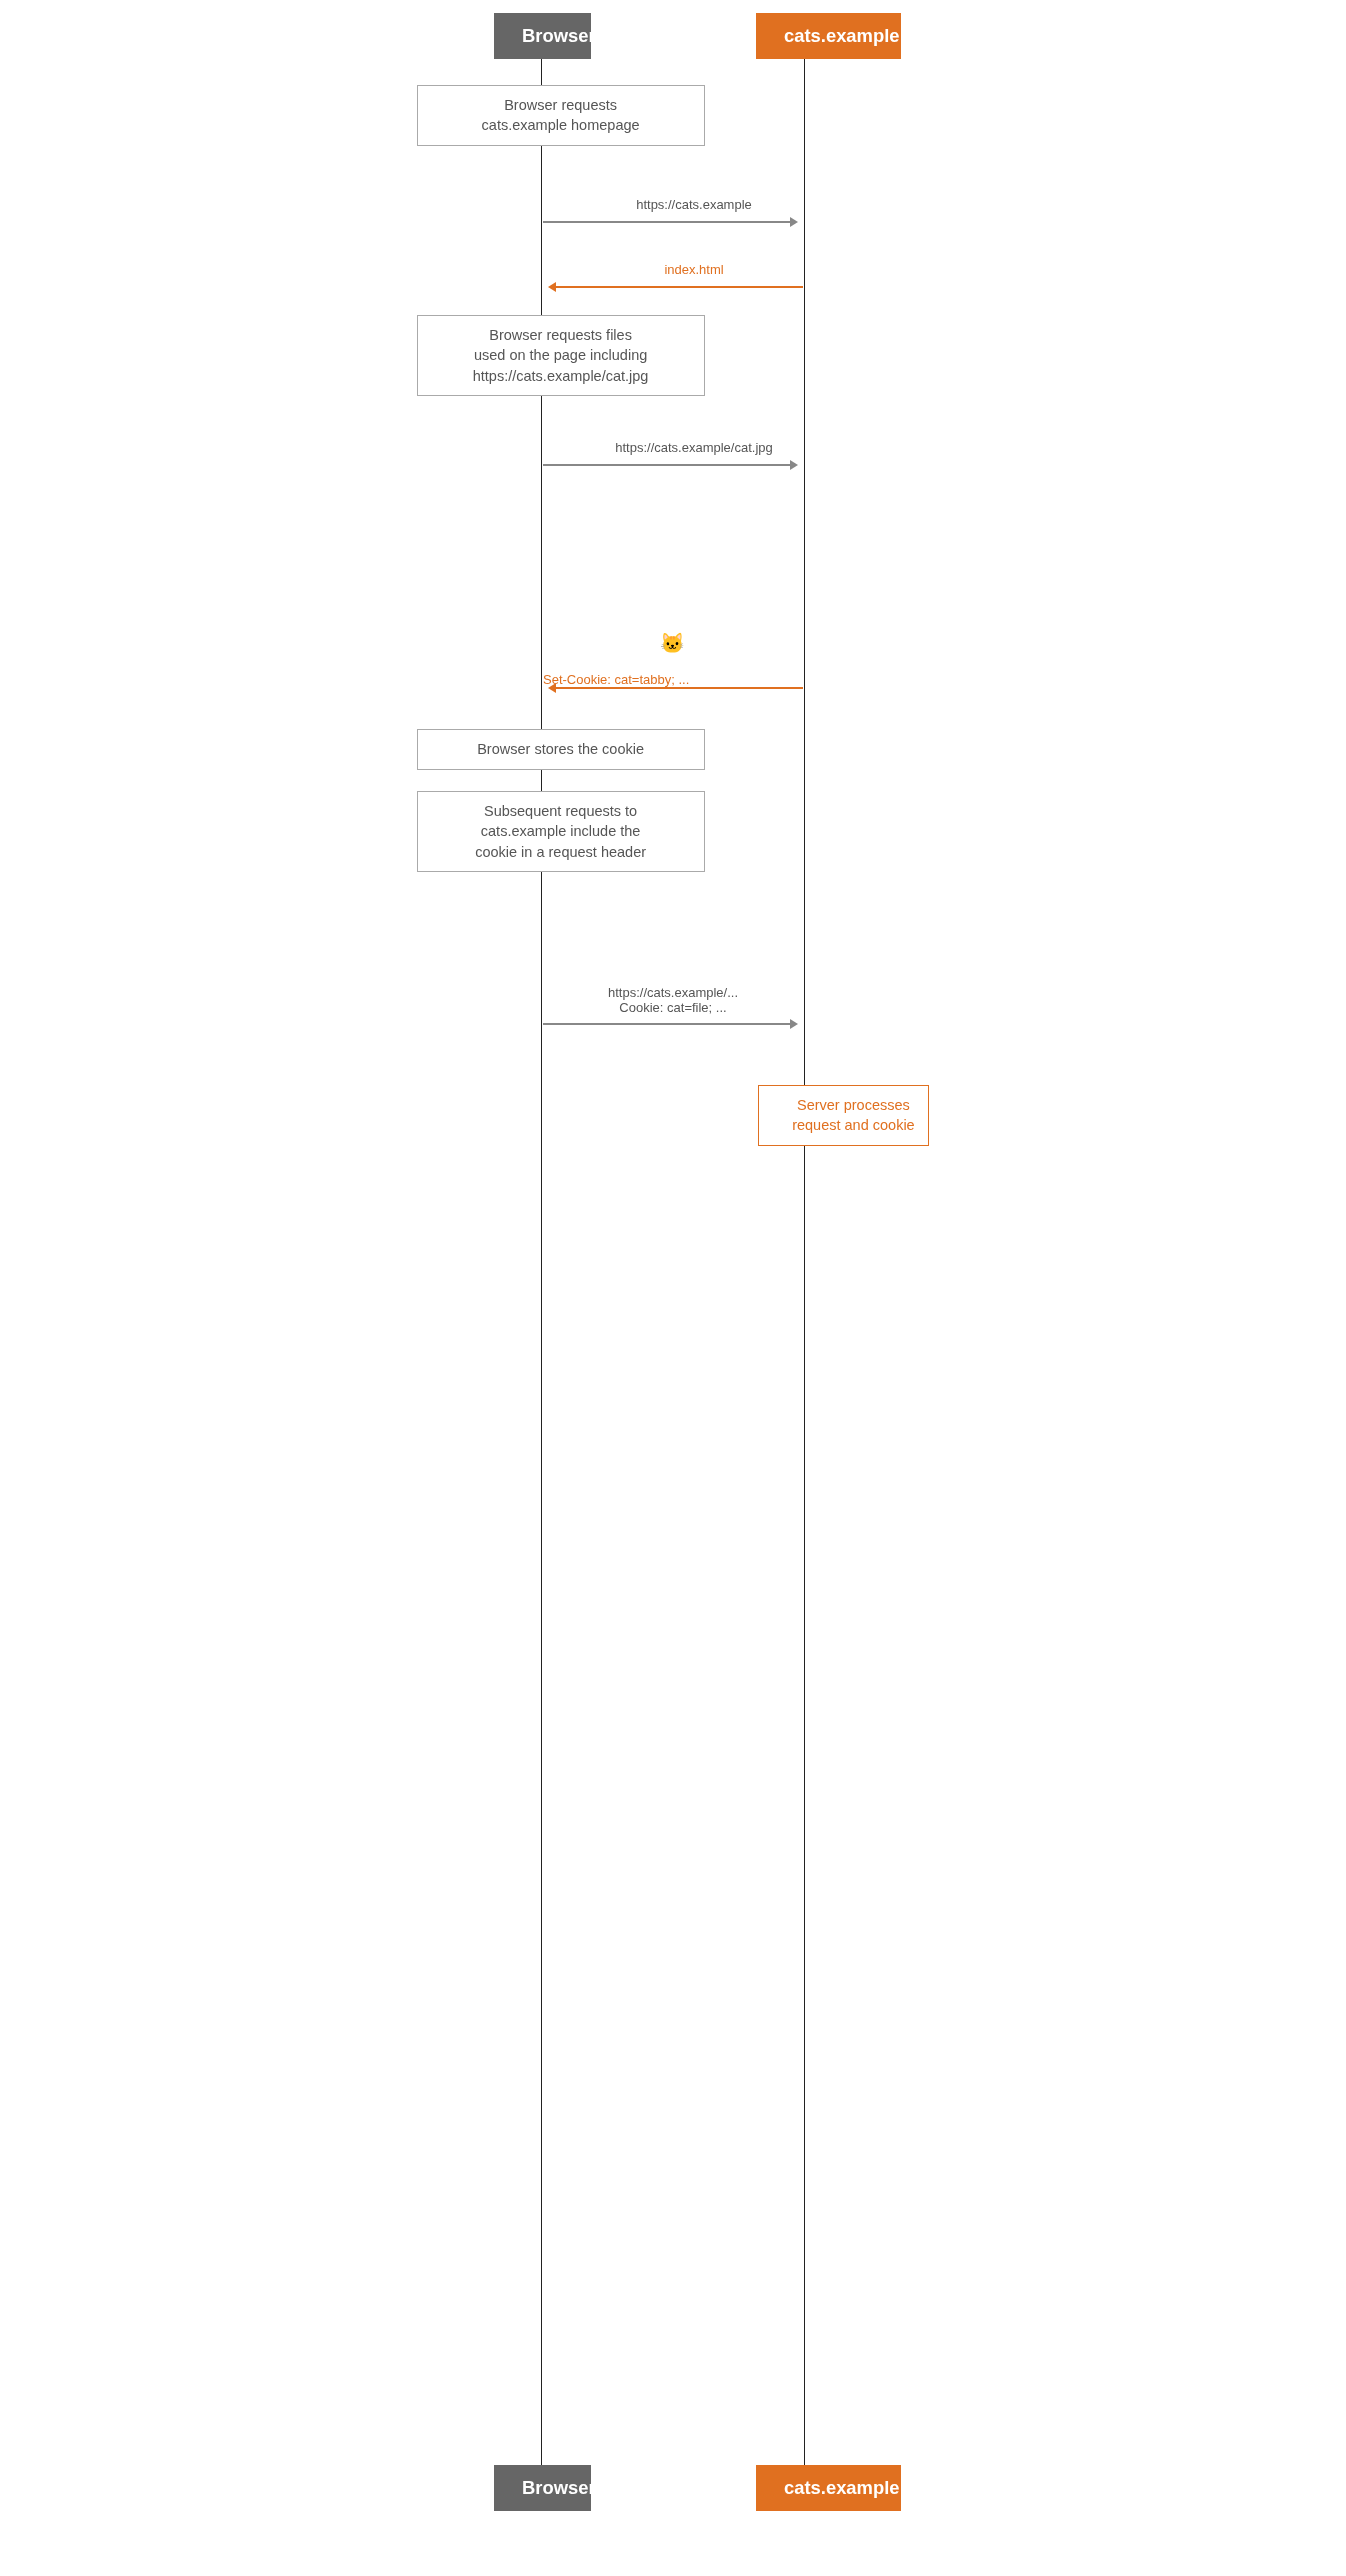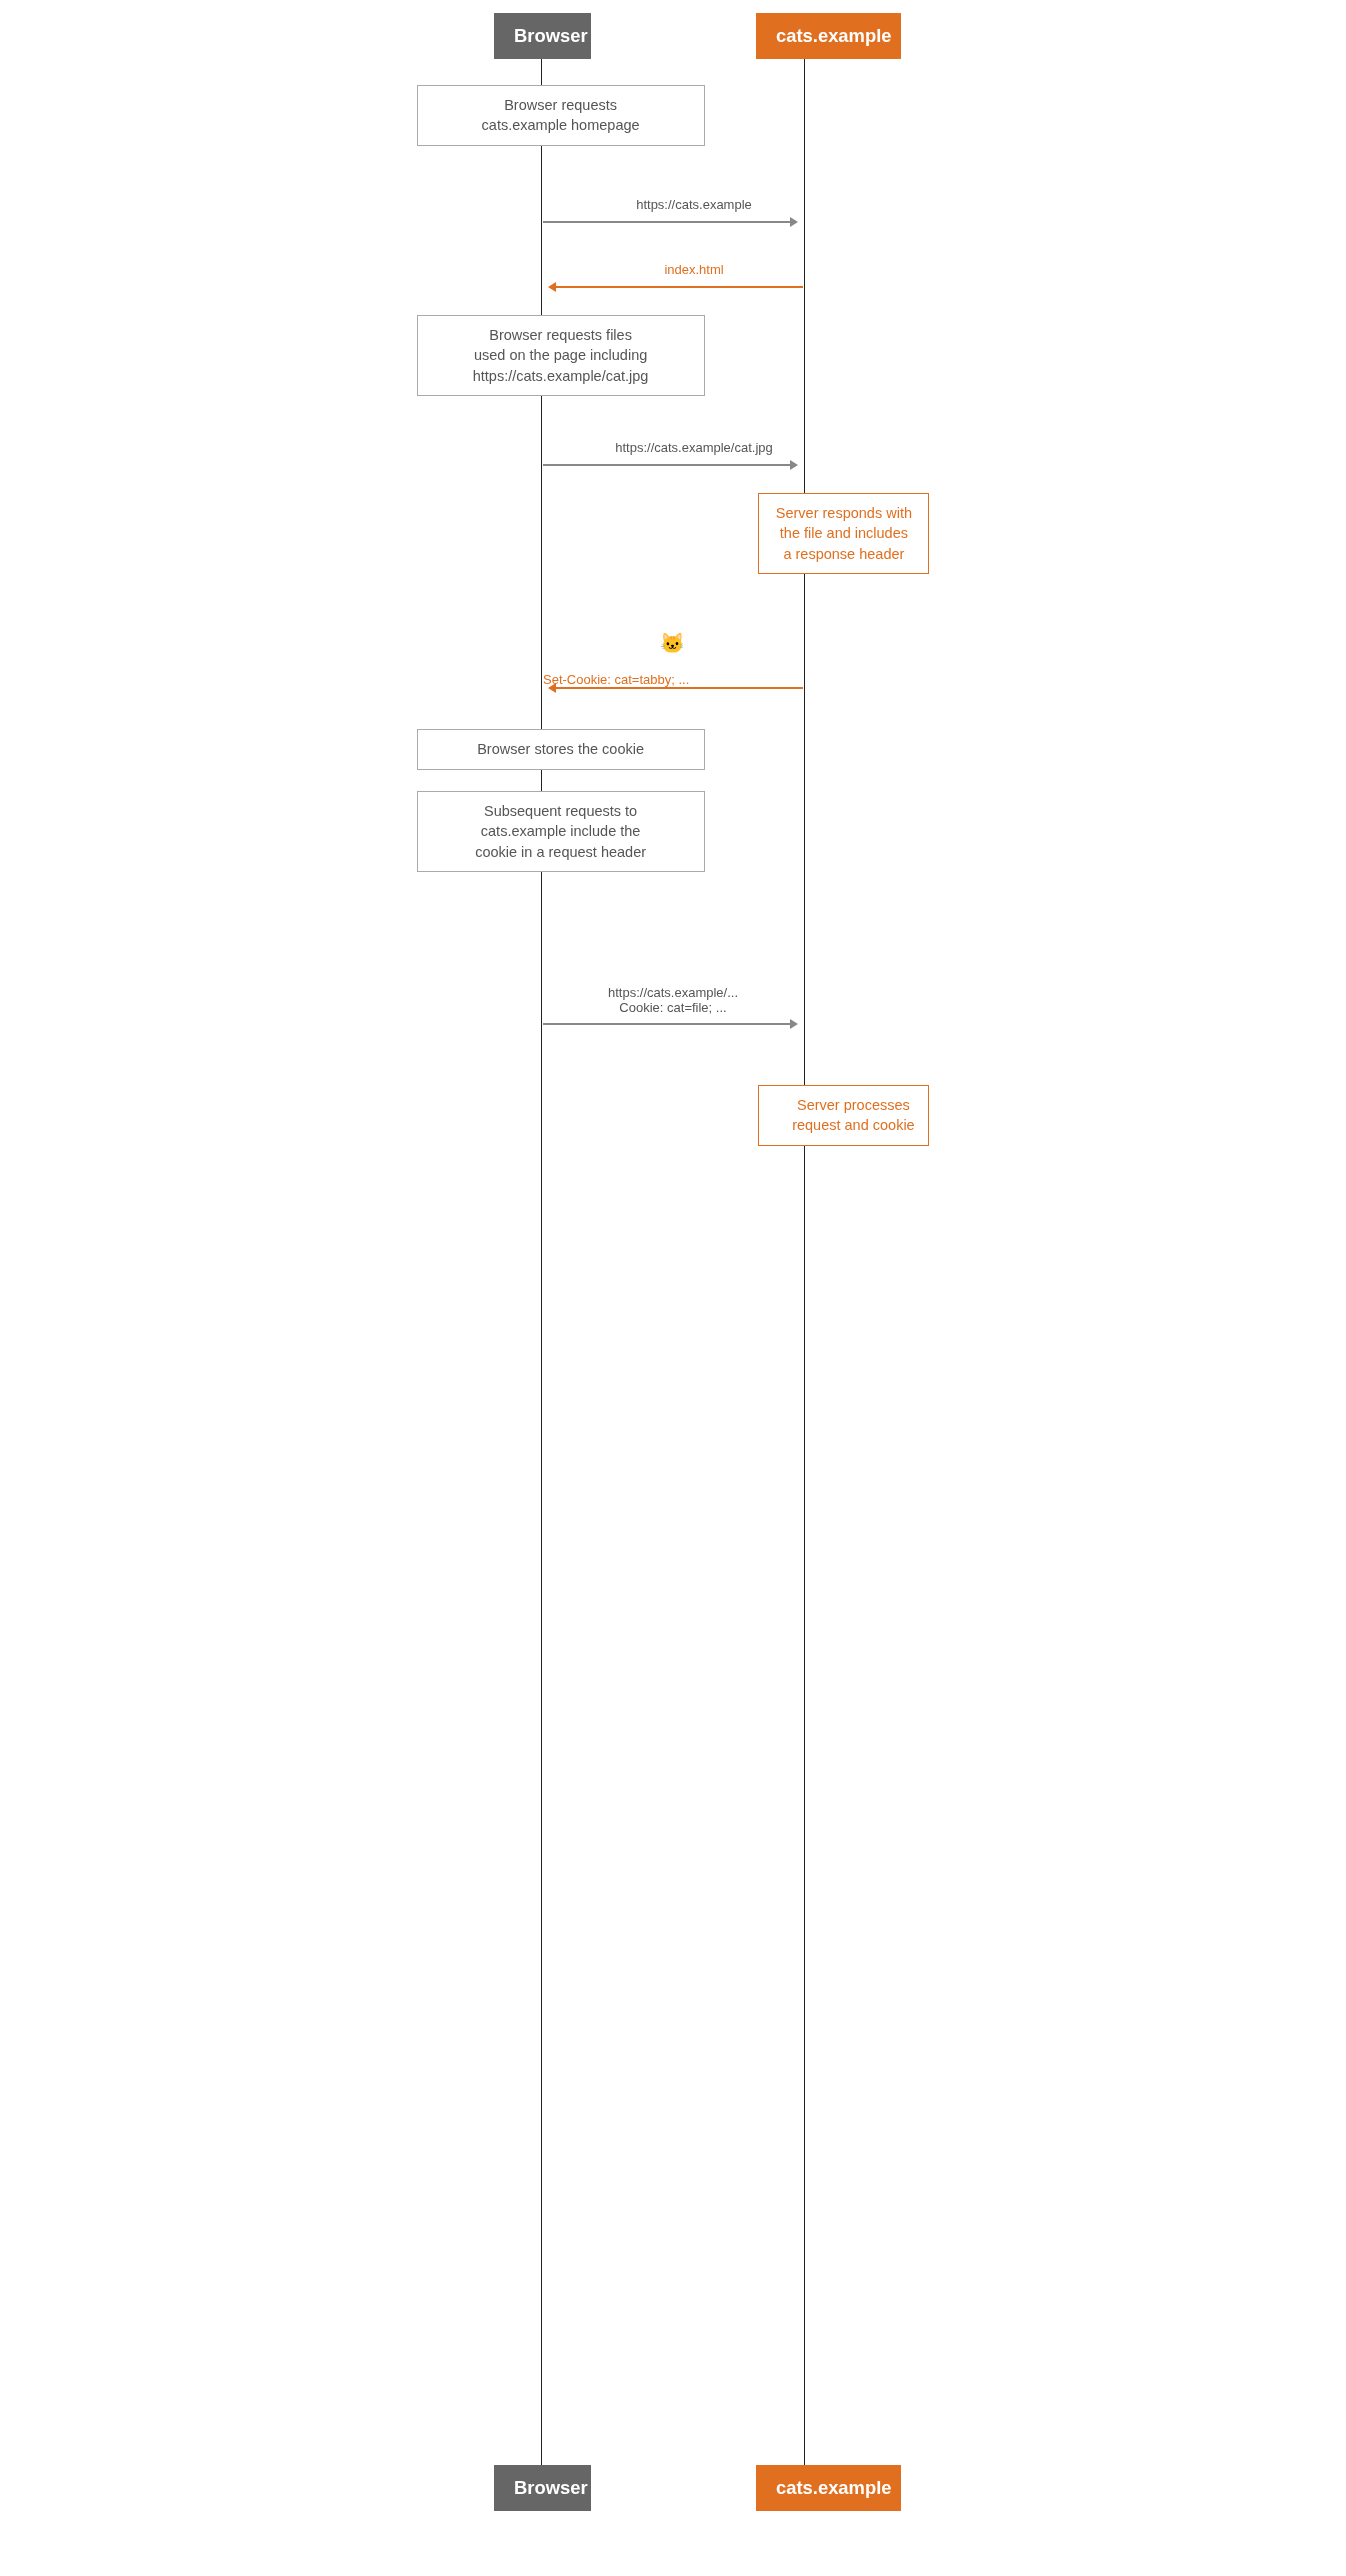--- a/index.html
+++ b/index.html
@@ -36,21 +36,21 @@
       background: #222;
     }
 
     
     .actor-box {
       position: absolute;
       text-align: right;
       font-size: 18.4px;
       font-weight: bold;
       color: #fff;
-      padding: 12px 20px;
+      padding: 12px 28px;
     }
     .actor-box.browser-top {
       background: #666;
       left: 84px;
       top: 0;
       width: 97px;
     }
     .actor-box.server-top {
       background: #e07020;
       left: 346px;
@@ -210,25 +210,20 @@
 
   <div style="position:absolute; top:447px; left:133px; width:260px;">
     <div class="arrow arrow-right" style="width:100%;">
       <div class="arrow-line"></div>
     </div>
     <div class="arrow-label" style="top:-20px; left:0; font-size:13px; color:#555;">
       <span>https://cats.example/cat.jpg</span>
     </div>
   </div>
 
-  <div class="note-right" style="top: 480px;">
-    <span style="white-space:pre-line;">Server responds with
-the file and includes
-a response header</span>
-  </div>
 
   <div class="emoji-label" style="top: 618px; left: 250px;">
     <span>🐱</span>
   </div>
 
   <div style="position:absolute; top:659px; left:133px; width:228px; text-align:left;">
     <span style="font-size:13px; color:#e07020;">Set-Cookie: cat=tabby; ...</span>
   </div>
 
   <div style="position:absolute; top:670px; left:133px; width:260px;">

